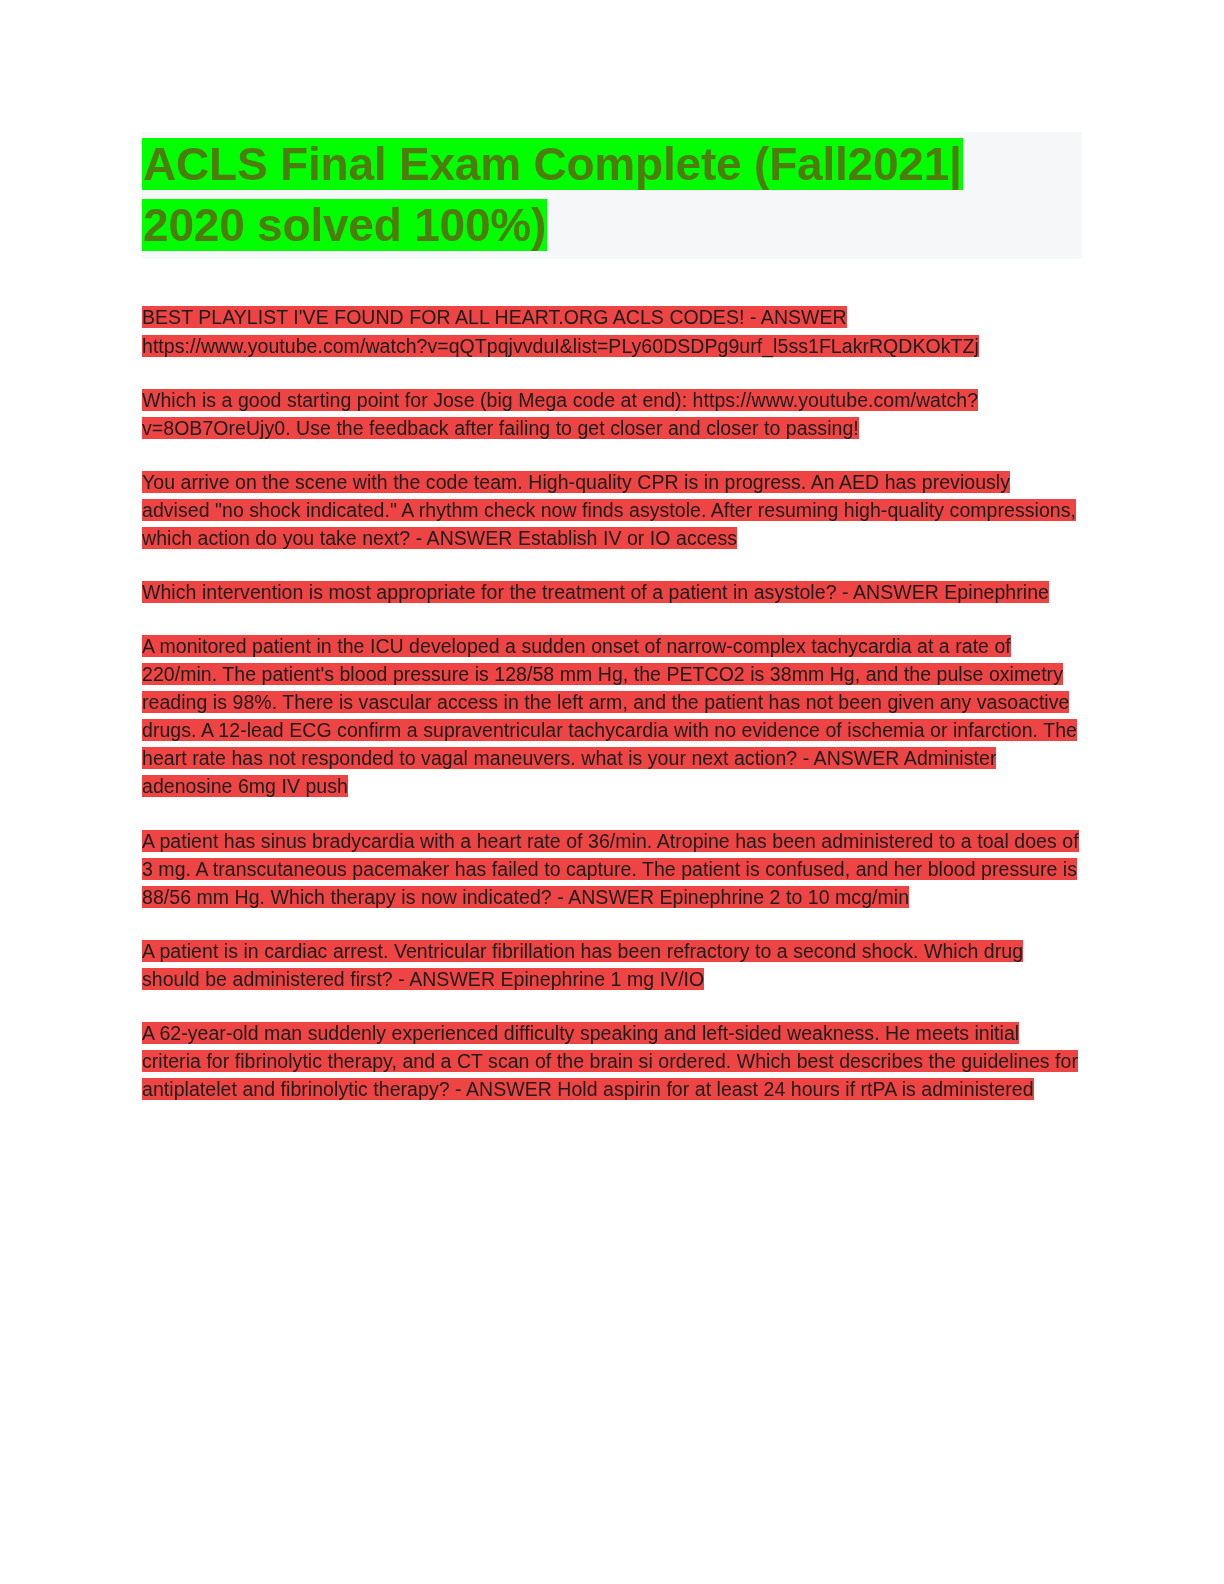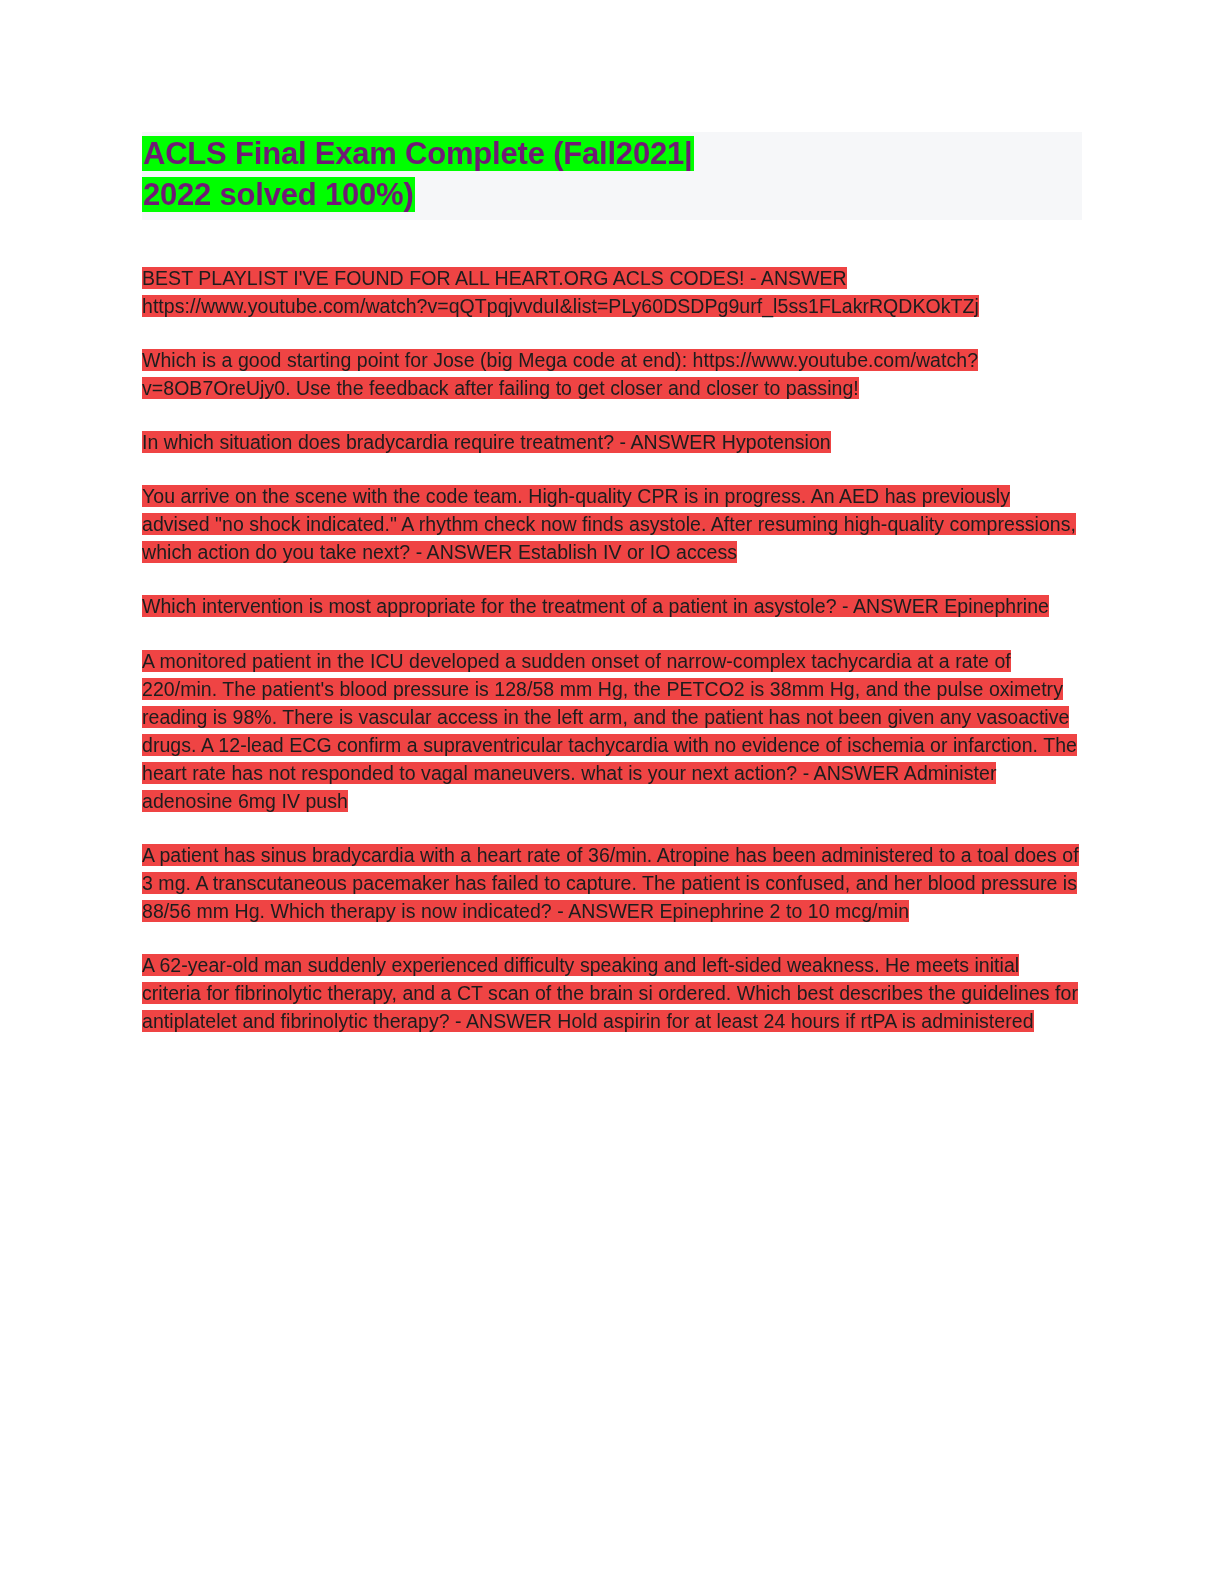--- a/index.html
+++ b/index.html
@@ -23,24 +23,24 @@
     height: 1584px;
     background: #ffffff;
   }
   .content {
     position: absolute;
     left: 142px;
     top: 132px;
     width: 940px;
   }
   .doc-title {
-    font-size: 31px;
+    font-size: 46px;
     font-weight: bold;
     line-height: 1.32;
-    color: #701a75;
+    color: #4d7c0f;
     margin: 0 0 0 0;
     letter-spacing: -0.2px;
   }
   .doc-title .hl {
     background: #00ff00;
     padding: 0 1px;
   }
   .title-block {
     background: #f6f7f9;
     display: block;
@@ -67,29 +67,29 @@
 </style>
 </head>
 <body>
 
 <div class="page">
   <div class="content">
 
     <div class="title-block">
       <h1 class="doc-title">
         <span class="hl">ACLS Final Exam Complete (Fall2021|</span><br>
-        <span class="hl">2022 solved 100%)</span>
+        <span class="hl">2020 solved 100%)</span>
       </h1>
     </div>
 
     <div class="body-block">
       <p class="para"><span class="txt">BEST PLAYLIST I'VE FOUND FOR ALL HEART.ORG ACLS CODES! - ANSWER https://www.youtube.com/watch?v=qQTpqjvvduI&amp;list=PLy60DSDPg9urf_l5ss1FLakrRQDKOkTZj</span></p>
       <p class="para"><span class="txt">Which is a good starting point for Jose (big Mega code at end): https://www.youtube.com/watch?v=8OB7OreUjy0. Use the feedback after failing to get closer and closer to passing!</span></p>
-      <p class="para"><span class="txt">In which situation does bradycardia require treatment? - ANSWER Hypotension</span></p>
       <p class="para"><span class="txt">You arrive on the scene with the code team. High-quality CPR is in progress. An AED has previously advised "no shock indicated." A rhythm check now finds asystole. After resuming high-quality compressions, which action do you take next? - ANSWER Establish IV or IO access</span></p>
       <p class="para"><span class="txt">Which intervention is most appropriate for the treatment of a patient in asystole? - ANSWER Epinephrine</span></p>
       <p class="para"><span class="txt">A monitored patient in the ICU developed a sudden onset of narrow-complex tachycardia at a rate of 220/min. The patient's blood pressure is 128/58 mm Hg, the PETCO2 is 38mm Hg, and the pulse oximetry reading is 98%. There is vascular access in the left arm, and the patient has not been given any vasoactive drugs. A 12-lead ECG confirm a supraventricular tachycardia with no evidence of ischemia or infarction. The heart rate has not responded to vagal maneuvers. what is your next action? - ANSWER Administer adenosine 6mg IV push</span></p>
       <p class="para"><span class="txt">A patient has sinus bradycardia with a heart rate of 36/min. Atropine has been administered to a toal does of 3 mg. A transcutaneous pacemaker has failed to capture. The patient is confused, and her blood pressure is 88/56 mm Hg. Which therapy is now indicated? - ANSWER Epinephrine 2 to 10 mcg/min</span></p>
+      <p class="para"><span class="txt">A patient is in cardiac arrest. Ventricular fibrillation has been refractory to a second shock. Which drug should be administered first? - ANSWER Epinephrine 1 mg IV/IO</span></p>
       <p class="para last"><span class="txt">A 62-year-old man suddenly experienced difficulty speaking and left-sided weakness. He meets initial criteria for fibrinolytic therapy, and a CT scan of the brain si ordered. Which best describes the guidelines for antiplatelet and fibrinolytic therapy? - ANSWER Hold aspirin for at least 24 hours if rtPA is administered</span></p>
     </div>
 
   </div>
 </div>
 
 </body></html>

